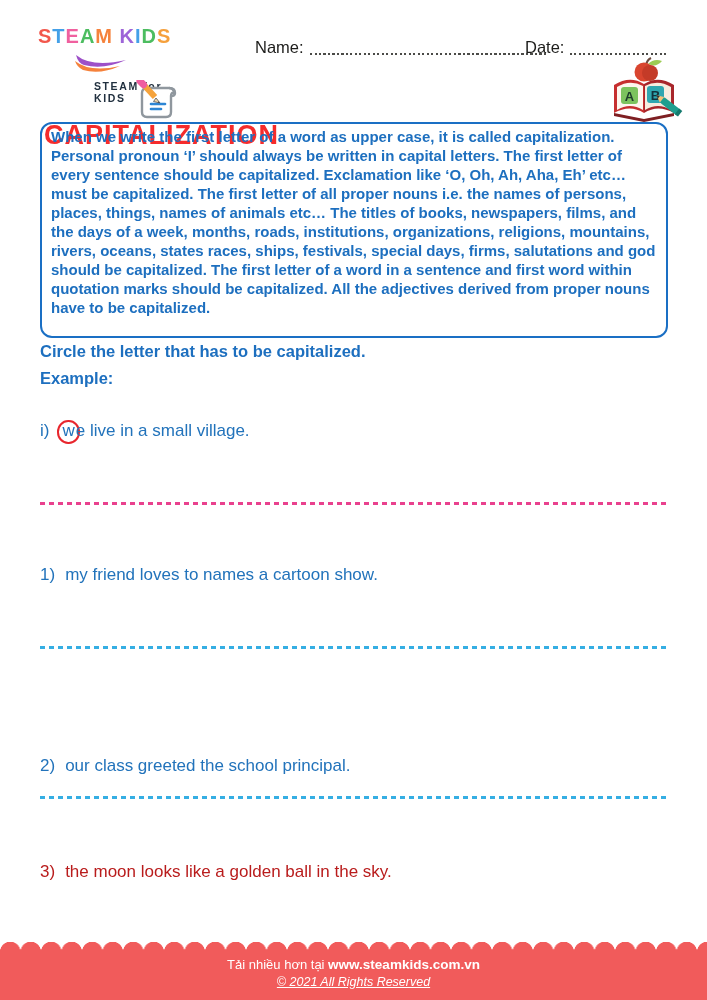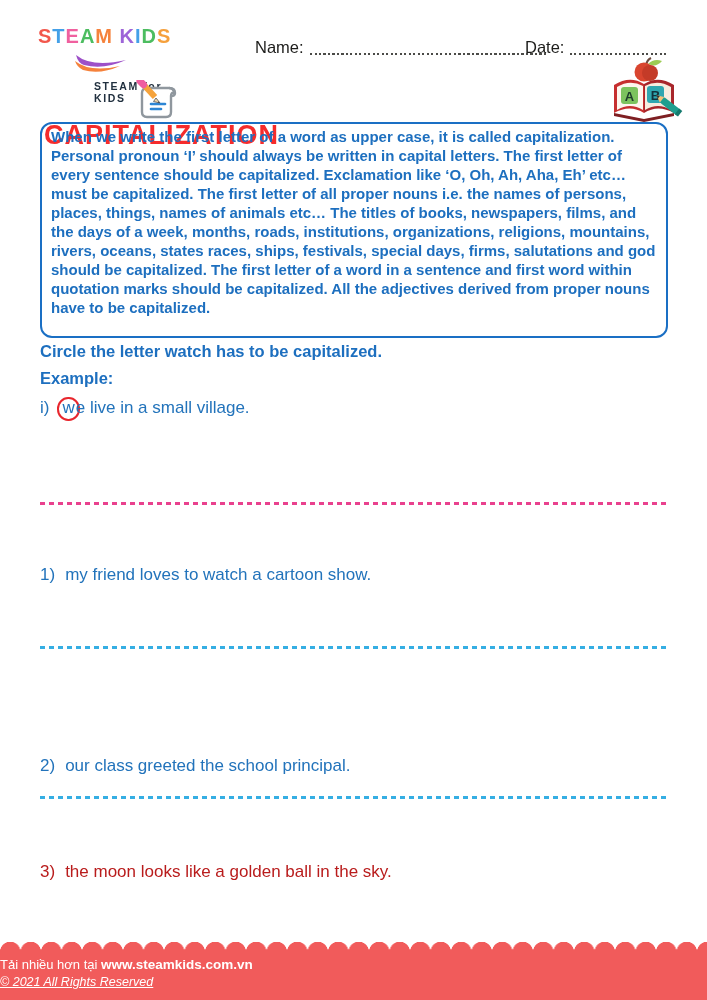--- a/index.html
+++ b/index.html
@@ -44,39 +44,39 @@
     overflow: hidden;
   }
 
   
   .instr1 { position: absolute; left: 40px; top: 342px; font-size: 16.5px; font-weight: 700; }
   .instr2 { position: absolute; left: 40px; top: 369px; font-size: 16.5px; font-weight: 700; }
 
   
   .sentence { position: absolute; left: 40px; font-size: 17px; white-space: nowrap; }
   .sentence .num { display: inline-block; margin-right: 10px; }
-  .example-line { top: 398px; }
+  .example-line { top: 421px; }
   .circle-letter { display: inline-block; border: 2px solid; border-radius: 50%;
     padding: 0 3px 1px 3px; margin: -2px -4px -2px -2px; line-height: 1.1; }
   .ex-1 { top: 565px; }
   .ex-2 { top: 714px; margin-top: 42px; }
   .ex-3 { top: 862px; }
 
   .sep { position: absolute; left: 40px; width: 628px; height: 3px;
     background-image: repeating-linear-gradient(90deg, var(--c) 0 5px, transparent 5px 9px); }
   .sep-a { top: 502px; }
   .sep-b { top: 646px; }
   .sep-c { top: 796px; }
 
   
   .footer { position: absolute; left: 0; bottom: 0; width: 707px; }
   .scallops { height: 10px;
     background-image: radial-gradient(circle at 50% 100%, var(--c) 10px, transparent 10.5px);
     background-size: 20.5px 10px; background-repeat: repeat-x; }
-  .footer-band { height: 48px; background: var(--c); color: #ffffff; padding-top: 5px; }
+  .footer-band { height: 48px; background: var(--c); color: #ffffff; text-align: center; padding-top: 5px; }
   .footer-line1 { font-size: 13px; }
   .footer-line1 b { font-size: 13.5px; }
   .footer-line2 { font-size: 12.5px; font-style: italic; margin-top: 3px; text-decoration: underline; }
 </style>
 </head>
 <body>
 
 <div class="page">
 
   <div class="logo-wrap">
@@ -136,31 +136,31 @@
         <line x1="5" y1="1" x2="8.5" y2="4.7" stroke="#ef5da0" stroke-width="7" stroke-linecap="round"></line>
         <path d="M21 18 L25 23 L18.5 21.5 Z" fill="#f7d9a6" stroke="#6b7075" stroke-width="1"></path>
         <path d="M23.5 21.2 L25 23 L22.7 22.4 Z" fill="#3b3f43"></path>
       </g>
     </svg>
     <span class="page-title" style="color: rgb(245, 44, 44);">CAPITALIZATION</span>
   </div>
 
   <div class="info-box" style="border-color: rgb(26, 111, 196); color: rgb(29, 111, 191);">When we write the first letter of a word as upper case, it is called capitalization. Personal pronoun ‘I’ should always be written in capital letters. The first letter of every sentence should be capitalized. Exclamation like ‘O, Oh, Ah, Aha, Eh’ etc… must be capitalized. The first letter of all proper nouns i.e. the names of persons, places, things, names of animals etc… The titles of books, newspapers, films, and the days of a week, months, roads, institutions, organizations, religions, mountains, rivers, oceans, states races, ships, festivals, special days, firms, salutations and god should be capitalized. The first letter of a word in a sentence and first word within quotation marks should be capitalized. All the adjectives derived from proper nouns have to be capitalized.</div>
 
-  <div class="instr1" style="color: rgb(29, 111, 191);">Circle the letter watch has to be capitalized.</div>
+  <div class="instr1" style="color: rgb(29, 111, 191);">Circle the letter that has to be capitalized.</div>
   <div class="instr2" style="color: rgb(29, 111, 191);">Example:</div>
 
   <div class="sentence example-line" style="color: rgb(34, 115, 187);">
     <span class="num">i)</span><span class="circle-letter" style="border-color: rgb(232, 38, 45);">w</span><span>e live in a small village.</span>
   </div>
 
   <div class="sep sep-a" style="--c: #e9418e;"></div>
 
   <div class="sentence ex-1" style="color: rgb(34, 115, 187);">
-    <span class="num">1)</span><span>my friend loves to watch a cartoon show.</span>
+    <span class="num">1)</span><span>my friend loves to names a cartoon show.</span>
   </div>
 
   <div class="sep sep-b" style="--c: #35aee3;"></div>
 
   <div class="sentence ex-2" style="color: rgb(34, 115, 187);">
     <span class="num">2)</span><span>our class greeted the school principal.</span>
   </div>
 
   <div class="sep sep-c" style="--c: #35aee3;"></div>
 

